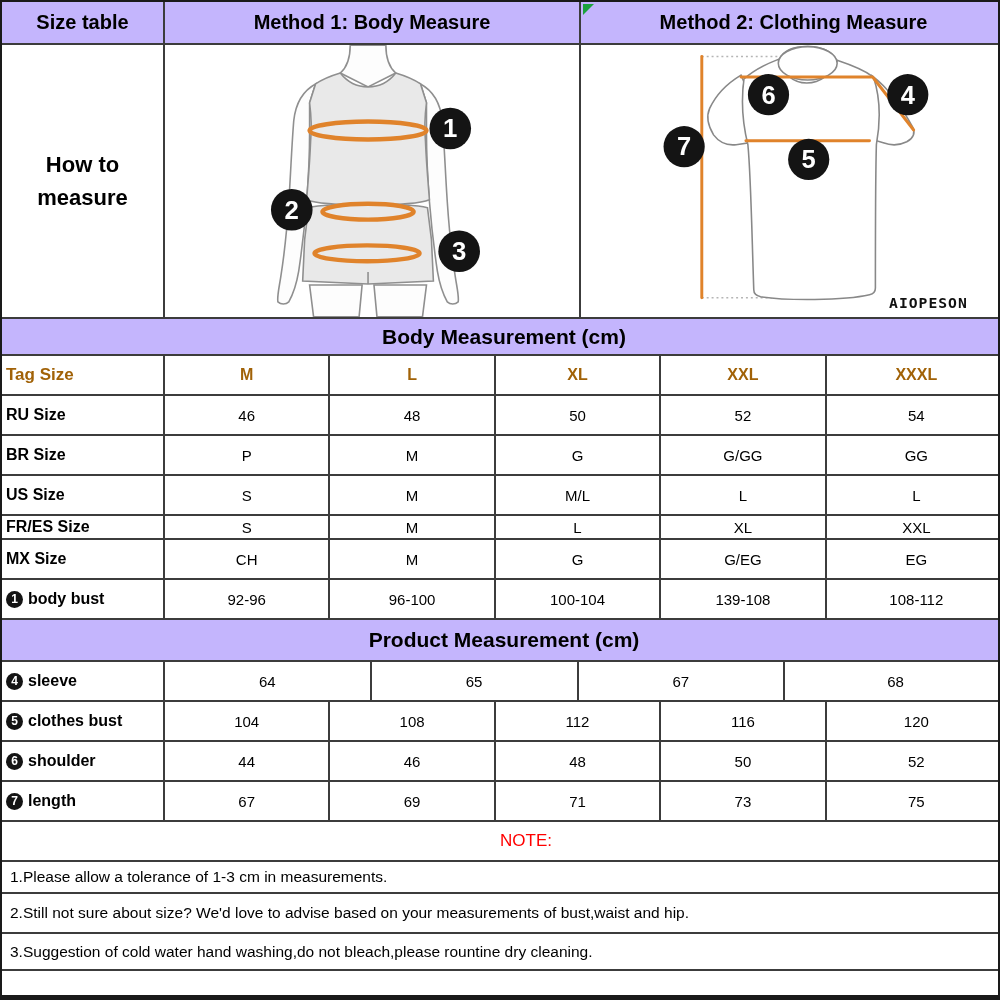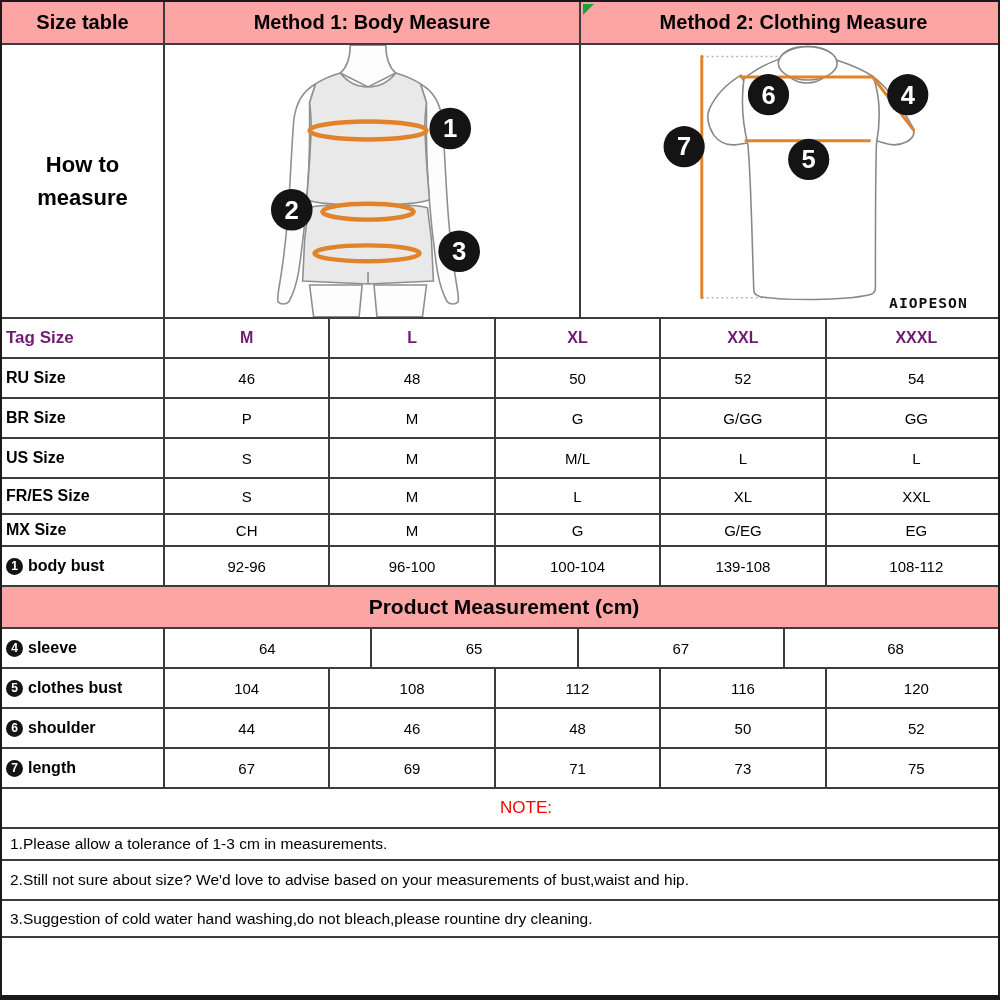--- a/index.html
+++ b/index.html
@@ -13,27 +13,27 @@
   .cell{
     box-sizing:border-box;border-right:2px solid #3c3c3c;
     display:flex;align-items:center;justify-content:center;
     overflow:hidden;white-space:nowrap;
   }
   .cell:last-child{border-right:none;padding-left:8px;}
   .w-label{width:163px;flex:none;}
   .w-m1{width:416px;flex:none;}
   .w-m2{flex:1;}
   .v{flex:1;}
-  .gray{background:#fca5a5;}
+  .gray{background:#c4b5fd;}
   .band{font-weight:bold;font-size:21px;}
   .hdr{font-weight:bold;font-size:20px;}
   .htm{font-weight:bold;font-size:22px;line-height:1.5;text-align:center;}
   .lbl{justify-content:flex-start;padding-left:4px;font-weight:bold;font-size:16px;}
   .val{font-size:15px;}
-  .tagrow .cell{color:#701a75;font-weight:bold;}
+  .tagrow .cell{color:#a16207;font-weight:bold;}
   .tagrow .val{font-size:16px;}
   .tagrow .lbl{font-size:17px;}
   .mk{
     display:inline-flex;flex:none;width:17px;height:17px;border-radius:50%;
     background:#141414;color:#fff;font-size:12px;font-weight:bold;
     align-items:center;justify-content:center;margin-right:5px;line-height:1;
   }
   .noterow{color:#ff0000;font-size:17px;margin-left:44px;}
   .notetext{justify-content:flex-start;padding-left:4px;font-size:15.5px;font-weight:normal;}
   .illu{padding:0;position:relative;}
@@ -130,20 +130,23 @@
         </g>
         <g>
           <circle cx="97" cy="102" r="21" fill="#141414"></circle>
           <text x="97" y="111" text-anchor="middle" fill="#fff" font-size="26" font-weight="bold" font-family="Liberation Sans, sans-serif">7</text>
         </g>
         <text x="306" y="266" font-family="DejaVu Sans Mono, monospace" font-weight="bold" font-size="15" letter-spacing="1" fill="#111">AIOPESON</text>
       </svg>
     </div>
   </div>
 
+  <div class="row" style="height:37px">
+    <div class="cell v gray band">Body Measurement (cm)</div>
+  </div>
 
   <div class="row tagrow" style="height:40px">
     <div class="cell w-label lbl">Tag Size</div>
     <div class="cell v val">M</div>
     <div class="cell v val">L</div>
     <div class="cell v val">XL</div>
     <div class="cell v val">XXL</div>
     <div class="cell v val">XXXL</div>
   </div>
 
@@ -167,30 +170,30 @@
 
   <div class="row" style="height:40px">
     <div class="cell w-label lbl">US Size</div>
     <div class="cell v val">S</div>
     <div class="cell v val">M</div>
     <div class="cell v val">M/L</div>
     <div class="cell v val">L</div>
     <div class="cell v val">L</div>
   </div>
 
-  <div class="row" style="height:36px">
+  <div class="row" style="height:24px">
     <div class="cell w-label lbl">FR/ES Size</div>
     <div class="cell v val">S</div>
     <div class="cell v val">M</div>
     <div class="cell v val">L</div>
     <div class="cell v val">XL</div>
     <div class="cell v val">XXL</div>
   </div>
 
-  <div class="row" style="height:32px">
+  <div class="row" style="height:40px">
     <div class="cell w-label lbl">MX Size</div>
     <div class="cell v val">CH</div>
     <div class="cell v val">M</div>
     <div class="cell v val">G</div>
     <div class="cell v val">G/EG</div>
     <div class="cell v val">EG</div>
   </div>
 
   <div class="row" style="height:40px">
     <div class="cell w-label lbl">

